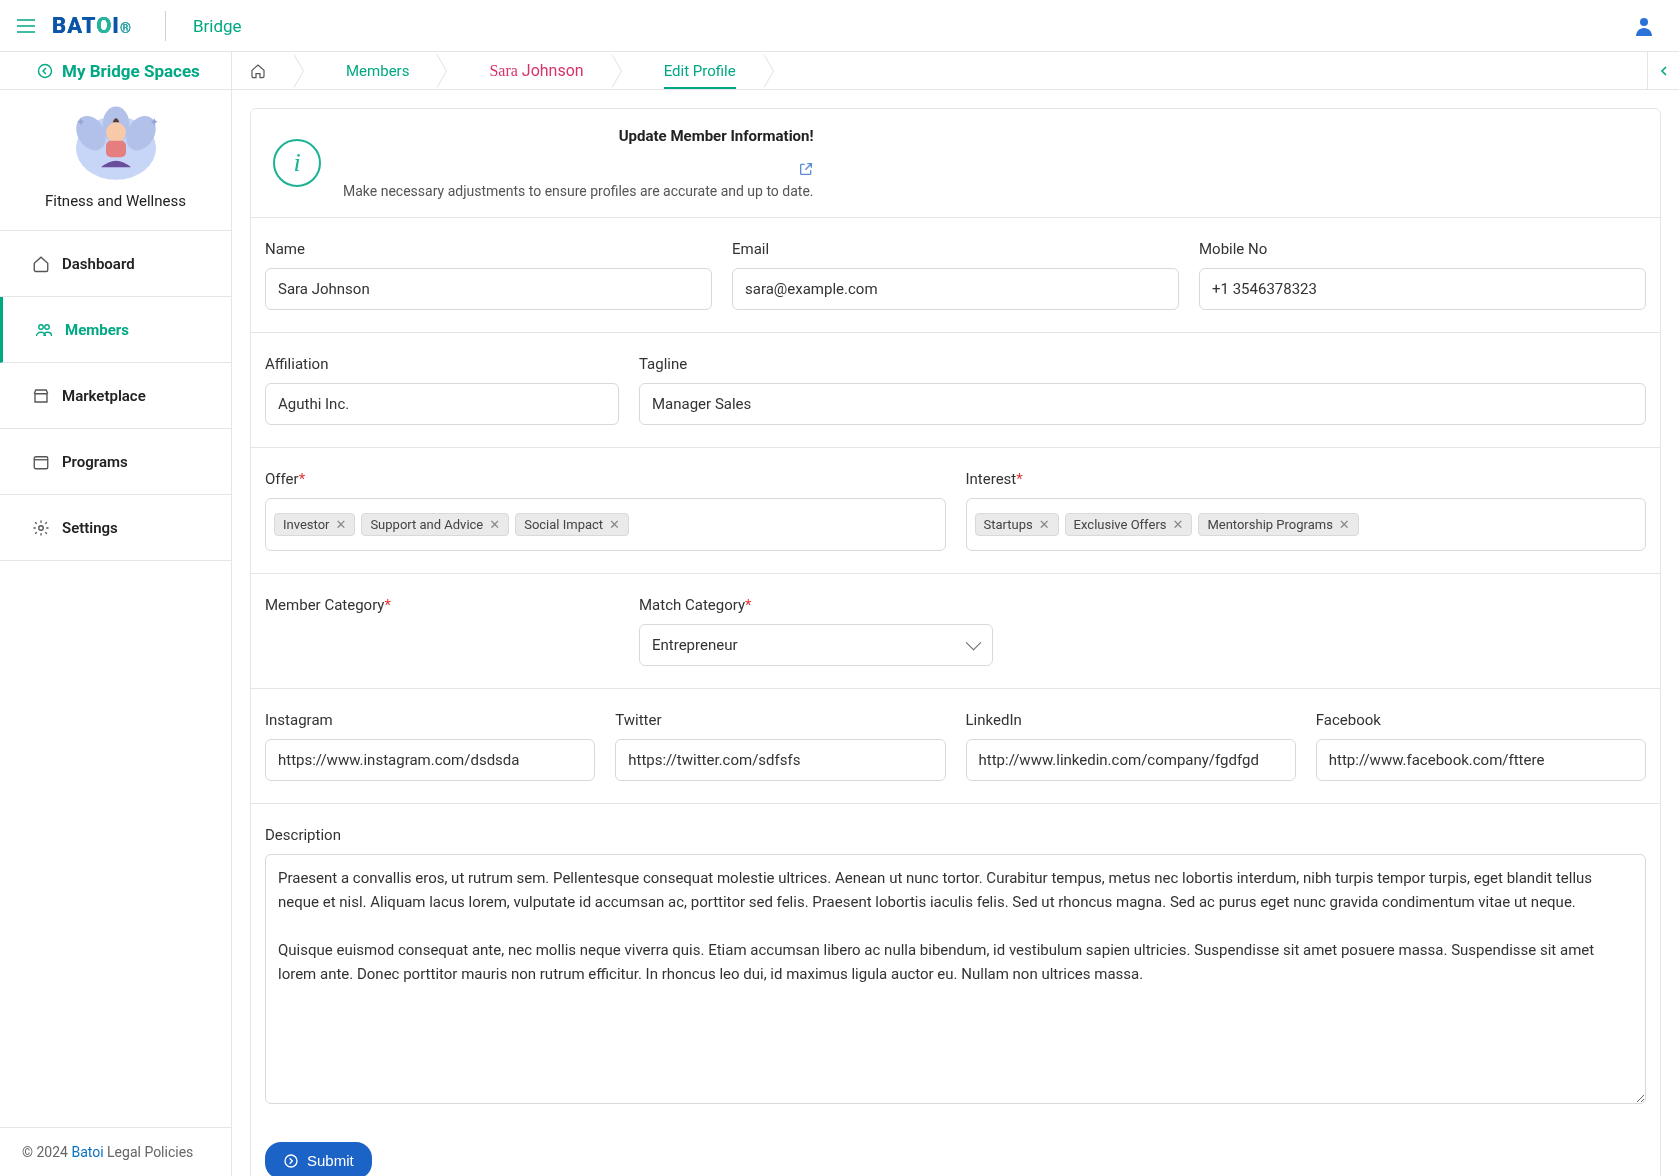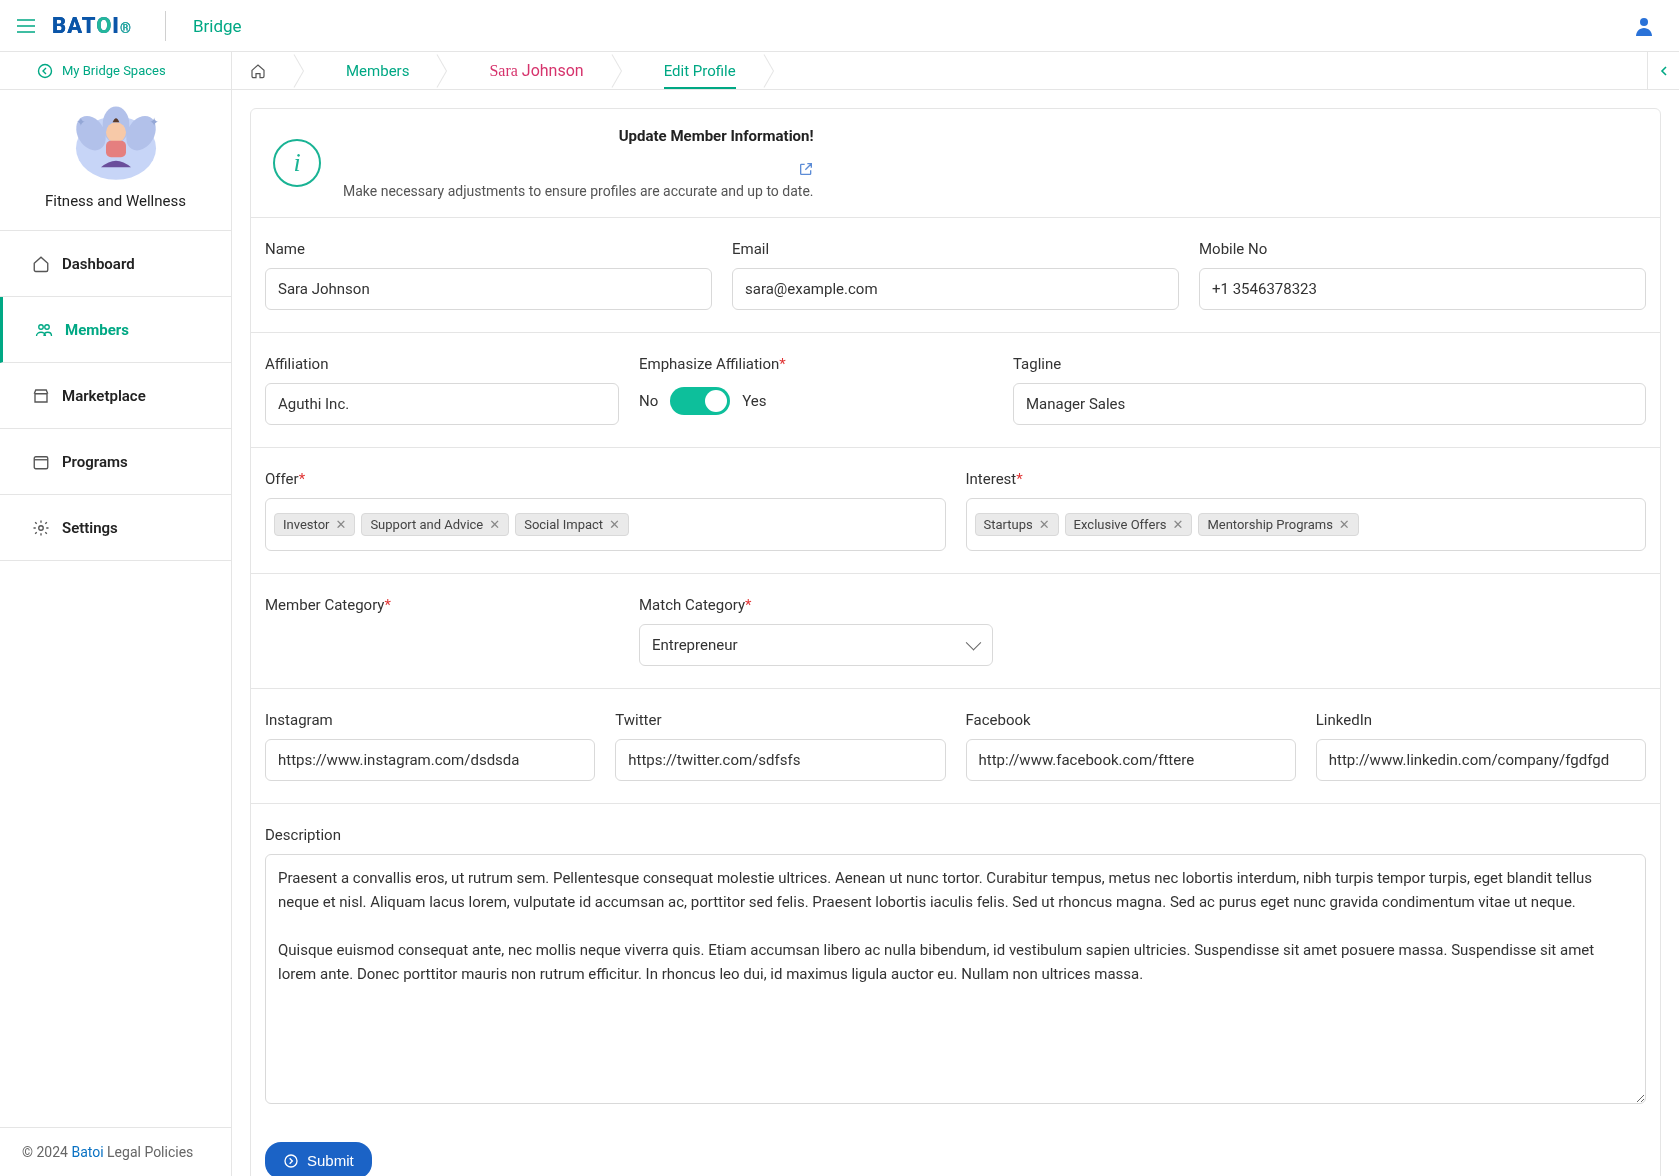--- a/index.html
+++ b/index.html
@@ -41,21 +41,21 @@
 .subheader {
   display:flex; align-items:center; justify-content:space-between;
   height: 38px;
   border-bottom: 1px solid #e5e5e5;
 }
 .subheader-left {
   width:232px; display:flex; align-items:center; padding-left:36px; gap:8px;
   border-right:1px solid #e5e5e5; height:100%;
 }
 .back-icon { color:#00a884; width:18px; height:18px; display:flex; align-items:center; justify-content:center;}
-.myspaces { color:#00a884; font-size:13px; font-weight:400;}
+.myspaces { color:#00a884; font-size:17px; font-weight:700;}
 .breadcrumbs {
   display:flex; align-items:center; height:100%; flex:1;
 }
 .crumb {
   position:relative; height:100%; display:flex; align-items:center;
   padding: 0 22px 0 28px;
 }
 .crumb:first-child { padding-left:18px; }
 .crumb::after {
   content:''; position:absolute; right:-10px; top:0; height:100%; width:20px;
@@ -349,28 +349,20 @@
           <span class="label">Mobile No</span>
           <input class="input" value="+1 3546378323" style="">
         </div>
       </div>
 
       <div class="form-row">
         <div class="field" style="flex:0 0 354px;">
           <span class="label">Affiliation</span>
           <input class="input" value="Aguthi Inc." style="">
         </div>
-        <div class="field" style="flex:0 0 354px;">
-          <span class="label"><span>Emphasize Affiliation</span><span class="req">*</span></span>
-          <div class="toggle-row">
-            <span class="toggle-label">No</span>
-            <div class="toggle"></div>
-            <span class="toggle-label">Yes</span>
-          </div>
-        </div>
         <div class="field">
           <span class="label">Tagline</span>
           <input class="input" value="Manager Sales" style="">
         </div>
       </div>
 
       <div class="form-row">
         <div class="field">
           <span class="label"><span>Offer</span><span class="req">*</span></span>
           <div class="tag-input" id="offer-tags">
@@ -425,26 +417,26 @@
       <div class="form-row">
         <div class="field">
           <span class="label">Instagram</span>
           <input class="input" value="https://www.instagram.com/dsdsda" style="">
         </div>
         <div class="field">
           <span class="label">Twitter</span>
           <input class="input" value="https://twitter.com/sdfsfs" style="">
         </div>
         <div class="field">
+          <span class="label">LinkedIn</span>
+          <input class="input" value="http://www.linkedin.com/company/fgdfgd" style="">
+        </div>
+        <div class="field">
           <span class="label">Facebook</span>
           <input class="input" value="http://www.facebook.com/fttere" style="">
-        </div>
-        <div class="field">
-          <span class="label">LinkedIn</span>
-          <input class="input" value="http://www.linkedin.com/company/fgdfgd" style="">
         </div>
       </div>
 
       <div class="form-row noborder" style="flex-direction:column;">
         <div class="field">
           <span class="label">Description</span>
           <textarea class="textarea" id="desc-area" style="">Praesent a convallis eros, ut rutrum sem. Pellentesque consequat molestie ultrices. Aenean ut nunc tortor. Curabitur tempus, metus nec lobortis interdum, nibh turpis tempor turpis, eget blandit tellus neque et nisl. Aliquam lacus lorem, vulputate id accumsan ac, porttitor sed felis. Praesent lobortis iaculis felis. Sed ut rhoncus magna. Sed ac purus eget nunc gravida condimentum vitae ut neque.
 
 Quisque euismod consequat ante, nec mollis neque viverra quis. Etiam accumsan libero ac nulla bibendum, id vestibulum sapien ultricies. Suspendisse sit amet posuere massa. Suspendisse sit amet lorem ante. Donec porttitor mauris non rutrum efficitur. In rhoncus leo dui, id maximus ligula auctor eu. Nullam non ultrices massa.</textarea>
         </div>

